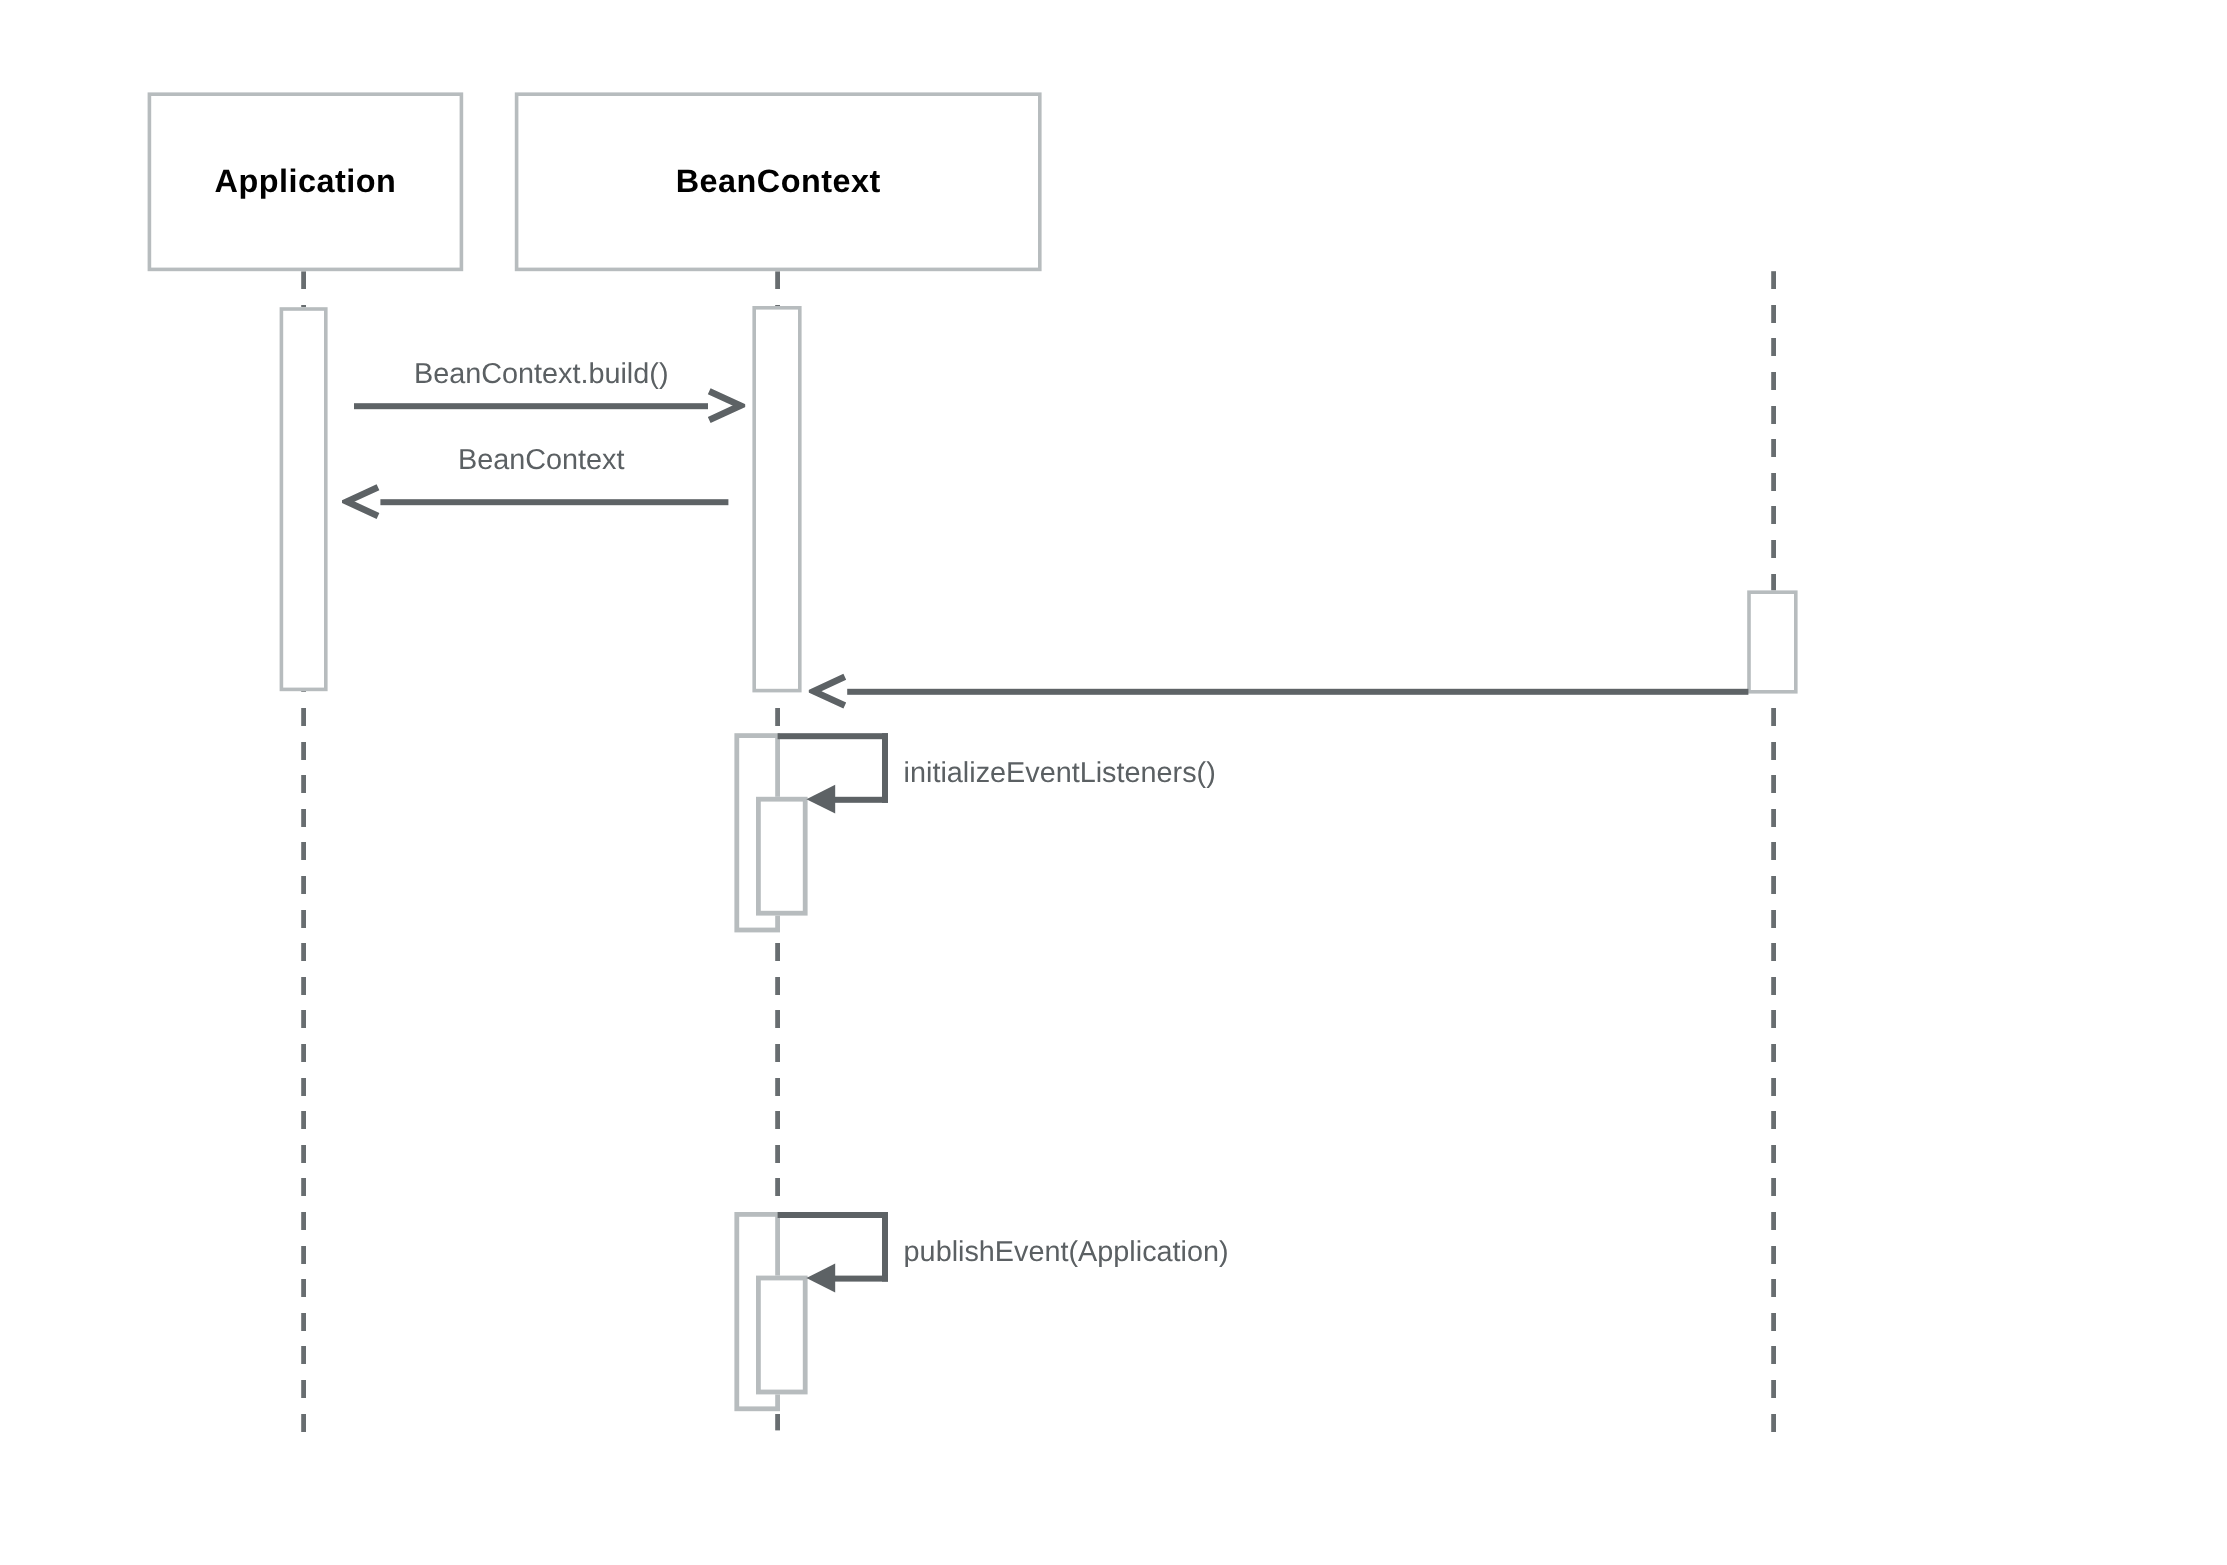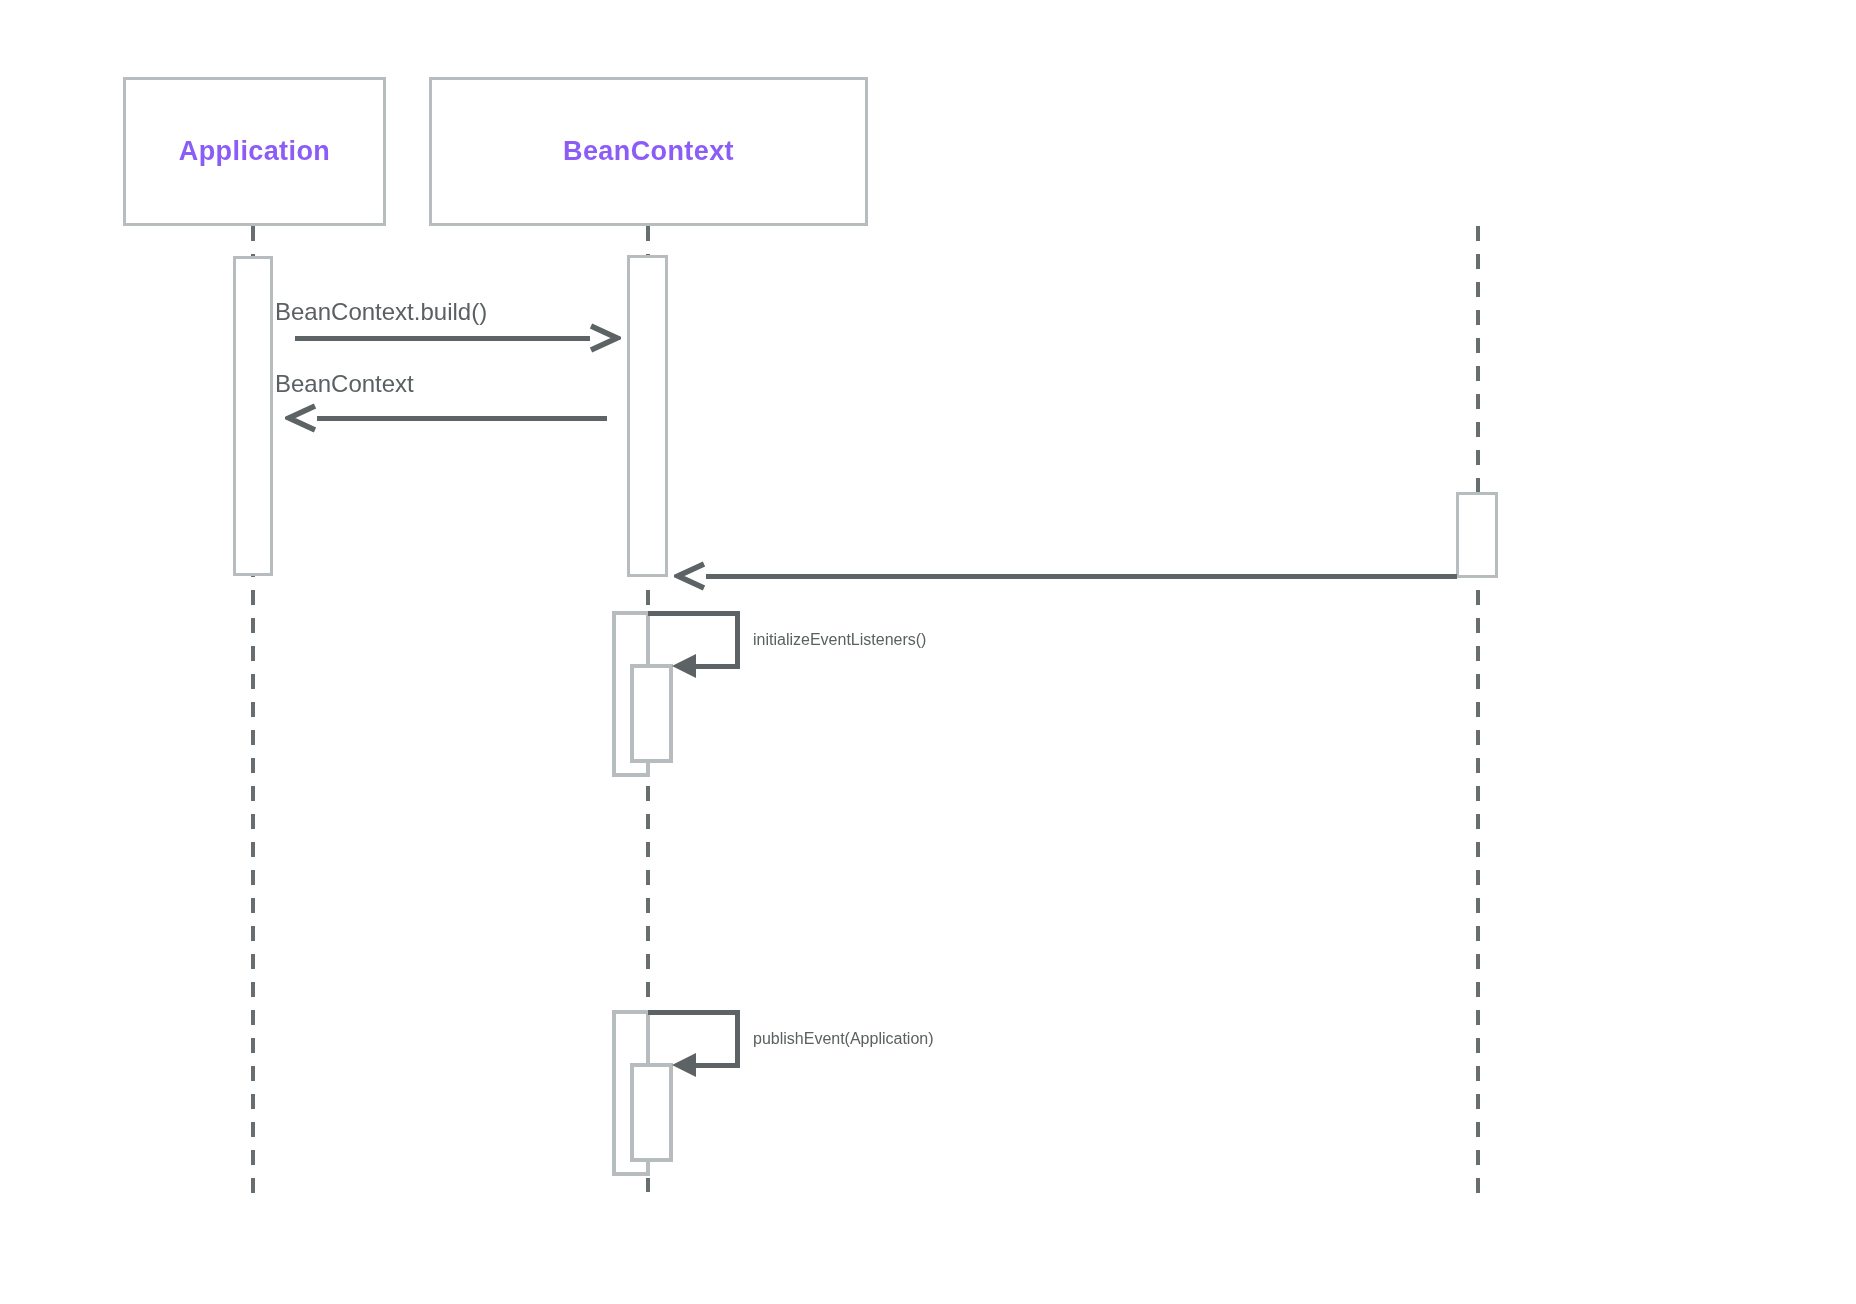--- a/index.html
+++ b/index.html
@@ -8,21 +8,21 @@
     background:#ffffff;
     font-family:"Liberation Sans", sans-serif;
   }
   .diagram{position:absolute;left:0;top:0;width:1856px;height:1304px;}
 
   
   .pbox{
     position:absolute;top:77px;height:143px;
     border:3px solid #b7bcbe;background:#ffffff;
     display:flex;align-items:center;justify-content:center;
-    font-weight:bold;font-size:27px;letter-spacing:.4px;color:#8b5cf6;
+    font-weight:bold;font-size:27px;letter-spacing:.4px;color:#000000;
   }
   #box-app{left:123px;width:257px;}
   #box-bean{left:429px;width:433px;}
   #box-ssl{left:1258px;width:442px;}
 
   
   .lifeline{
     position:absolute;width:4px;
     background:repeating-linear-gradient(to bottom,#686d70 0 15px,transparent 15px 28px);
   }
@@ -32,21 +32,21 @@
 
   
   .abar{position:absolute;border:3px solid #b7bcbe;background:#ffffff;}
   #bar-app {left:233px;top:256px;width:34px;height:314px;}
   #bar-bean{left:627px;top:255px;width:35px;height:316px;}
   #bar-ssl {left:1456px;top:492px;width:36px;height:80px;}
 
   
   .msg{position:absolute;}
   .msg-label{
-    position:absolute;left:0;right:0;text-align:left;
+    position:absolute;left:0;right:0;text-align:center;
     font-size:24px;color:#5b6063;white-space:nowrap;
   }
   .msg-line{position:absolute;height:5px;background:#5e6366;}
   .head{position:absolute;width:34px;height:30px;}
   .head svg{display:block;}
 
   #msg-build{left:275px;top:296px;width:352px;height:60px;}
   #msg-build .msg-label{top:2px;}
   #msg-build .msg-line{left:20px;right:37px;top:40px;}
   #msg-build .head{right:6px;top:27px;}
@@ -87,21 +87,21 @@
   .sc-loop-top   {position:absolute;left:36px;top:0;width:92px;height:5px;background:#5d6265;}
   .sc-loop-right {position:absolute;left:123px;top:0;width:5px;height:58px;background:#5d6265;}
   .sc-loop-bottom{position:absolute;left:80px;top:53px;width:48px;height:5px;background:#5d6265;}
   .sc-arrow{
     position:absolute;left:60px;top:43px;width:0;height:0;
     border-top:12px solid transparent;border-bottom:12px solid transparent;
     border-right:24px solid #5d6265;
   }
   .sc-label{
     position:absolute;left:141px;top:20px;
-    font-size:16px;color:#5b6063;white-space:nowrap;
+    font-size:24px;color:#5b6063;white-space:nowrap;
   }
 </style>
 </head>
 <body>
 
 <div class="diagram">
 
   <div class="lifeline" id="ll-app"></div>
   <div class="lifeline" id="ll-bean"></div>
   <div class="lifeline" id="ll-ssl"></div>

